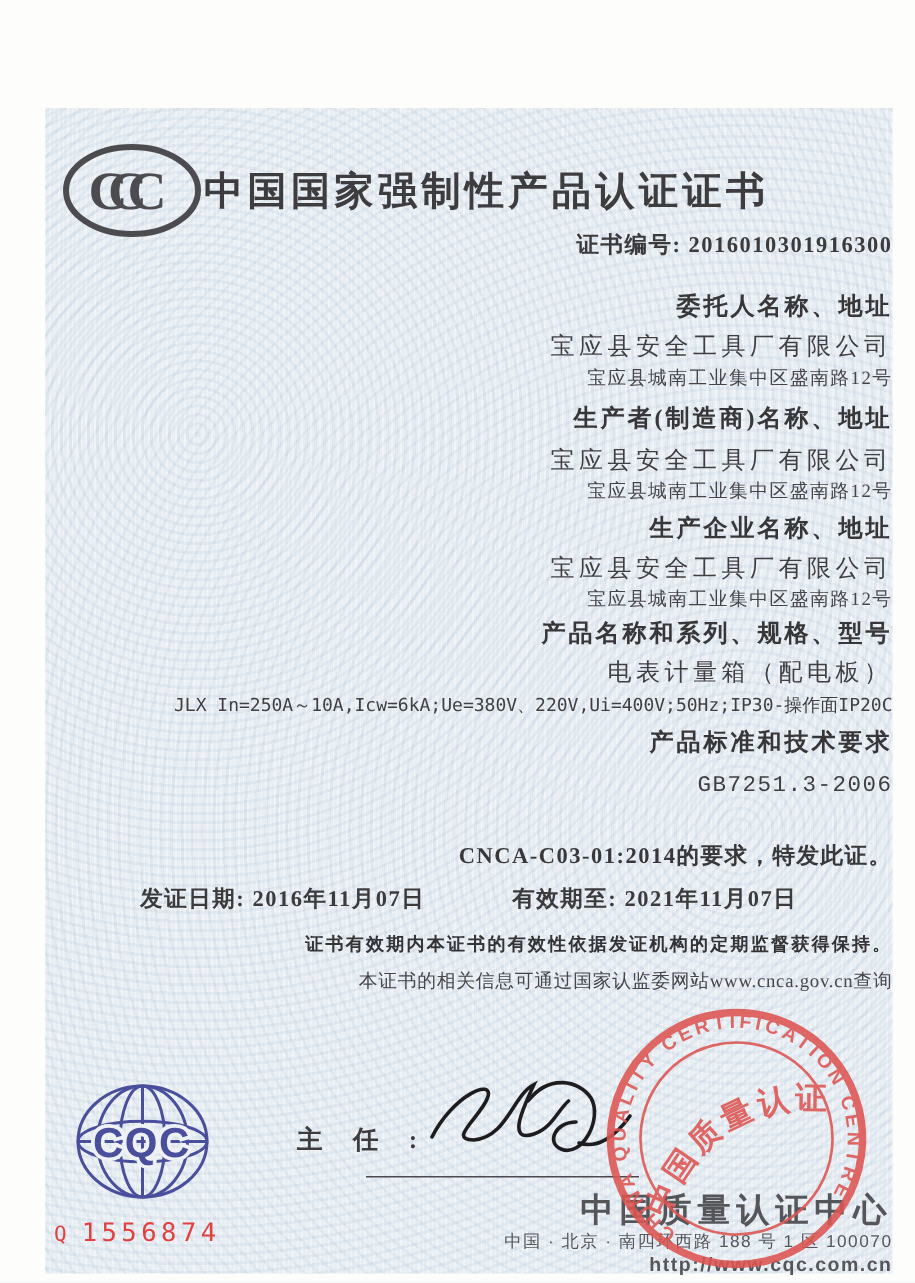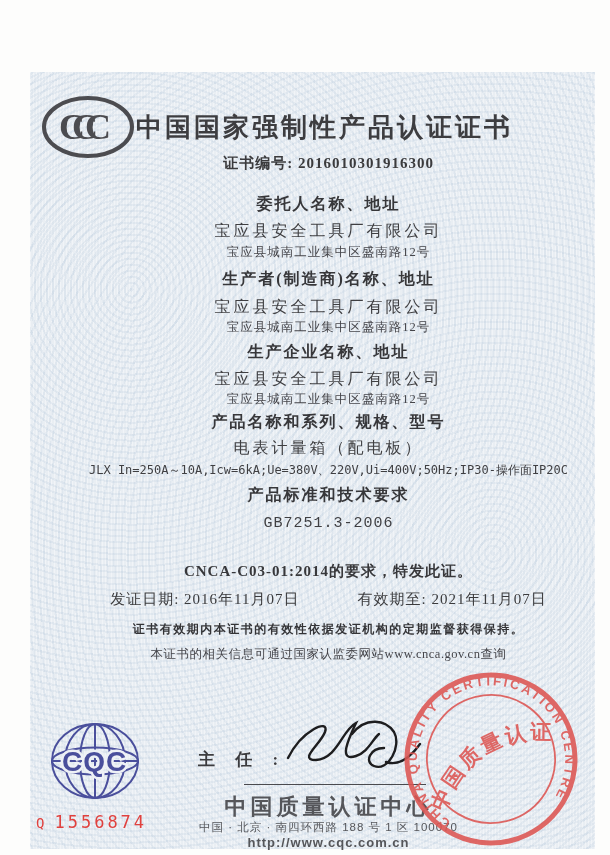--- a/index.html
+++ b/index.html
@@ -11,32 +11,32 @@
   }
   .paper{
     position:absolute;left:30px;top:36px;width:565px;height:777px;
     background-color:#e9eef3;
     background-image:
       repeating-radial-gradient(circle at 18% 28%, rgba(120,155,190,0.10) 0 2px, transparent 2px 6px),
       repeating-radial-gradient(circle at 82% 62%, rgba(120,155,190,0.09) 0 2px, transparent 2px 7px),
       repeating-linear-gradient(90deg, rgba(255,255,255,0.38) 0 1px, transparent 1px 3px);
     margin-top: 36px;
   }
-  .abs{position:absolute;left:16px;width:100%;text-align:center;}
+  .abs{position:absolute;left:0;width:100%;text-align:right;}
   .header-row{position:absolute;left:0;top:22px;width:100%;height:66px;display:flex;align-items:center;}
   .ccc-logo{margin-left:10px;flex:0 0 96px;height:64px;}
   .cert-title{flex:1;font-size:26px;font-weight:bold;letter-spacing:3px;color:#3d3d40;}
   .cert-no{top:82px;font-size:15px;font-weight:bold;letter-spacing:1px;}
   .sec-head{font-size:16px;font-weight:bold;letter-spacing:2px;color:#37373a;}
   .line-lg{font-size:16px;letter-spacing:3px;color:#3f3f42;}
   .line-sm{font-size:12.5px;letter-spacing:1px;color:#45454a;}
   .line-spec{font-size:12px;letter-spacing:0;color:#3f3f42;font-family:"DejaVu Sans Mono","Liberation Mono",monospace;}
   .line-gb{font-size:15px;letter-spacing:1px;font-family:Liberation Mono, monospace;color:#3f3f42;}
   .decl{font-size:15px;font-weight:bold;line-height:19px;letter-spacing:1px;color:#38383b;}
-  .dates{display:flex;justify-content:center;gap:58px;font-size:15px;font-weight:normal;letter-spacing:1px;}
+  .dates{display:flex;justify-content:center;gap:58px;font-size:15px;font-weight:bold;letter-spacing:1px;}
   .validity{font-size:12px;font-weight:bold;letter-spacing:1.5px;color:#343437;}
   .info-note{font-size:12.5px;letter-spacing:0.5px;color:#45454a;}
   .cqc-logo{position:absolute;left:18px;top:648px;width:94px;height:82px;}
   .director-label{position:absolute;left:168px;top:676px;font-size:17px;font-weight:bold;letter-spacing:8px;color:#3c3c3f;}
   .signature{position:absolute;left:252px;top:638px;width:150px;height:74px;}
   .sig-line{position:absolute;left:214px;top:712px;width:182px;border-top:1.5px solid #4a4a4e;}
   .org-name{top:720px;font-size:22px;font-weight:600;letter-spacing:4px;color:#55565a;font-family:"Liberation Sans","DejaVu Sans",sans-serif;}
   .footer-addr{top:748px;font-size:11.5px;letter-spacing:1px;color:#55565a;font-family:"Liberation Sans","DejaVu Sans",sans-serif;}
   .footer-url{top:763px;font-size:13px;font-weight:bold;letter-spacing:1px;color:#55565a;font-family:"Liberation Sans","DejaVu Sans",sans-serif;}
   .stamp{position:absolute;left:372px;top:598px;width:178px;height:178px;transform:rotate(-14deg);opacity:0.88;}

